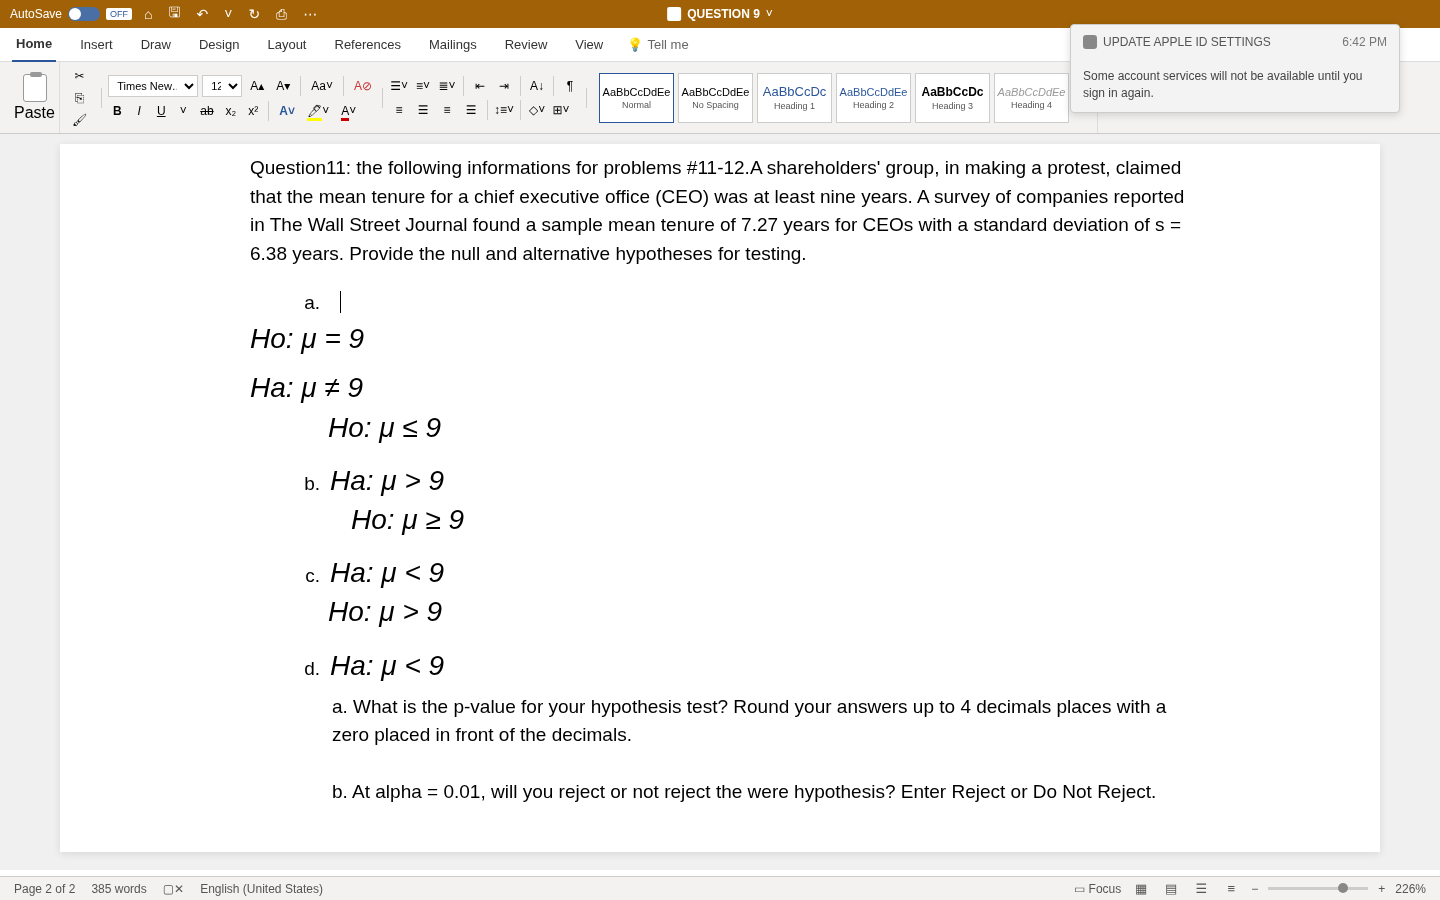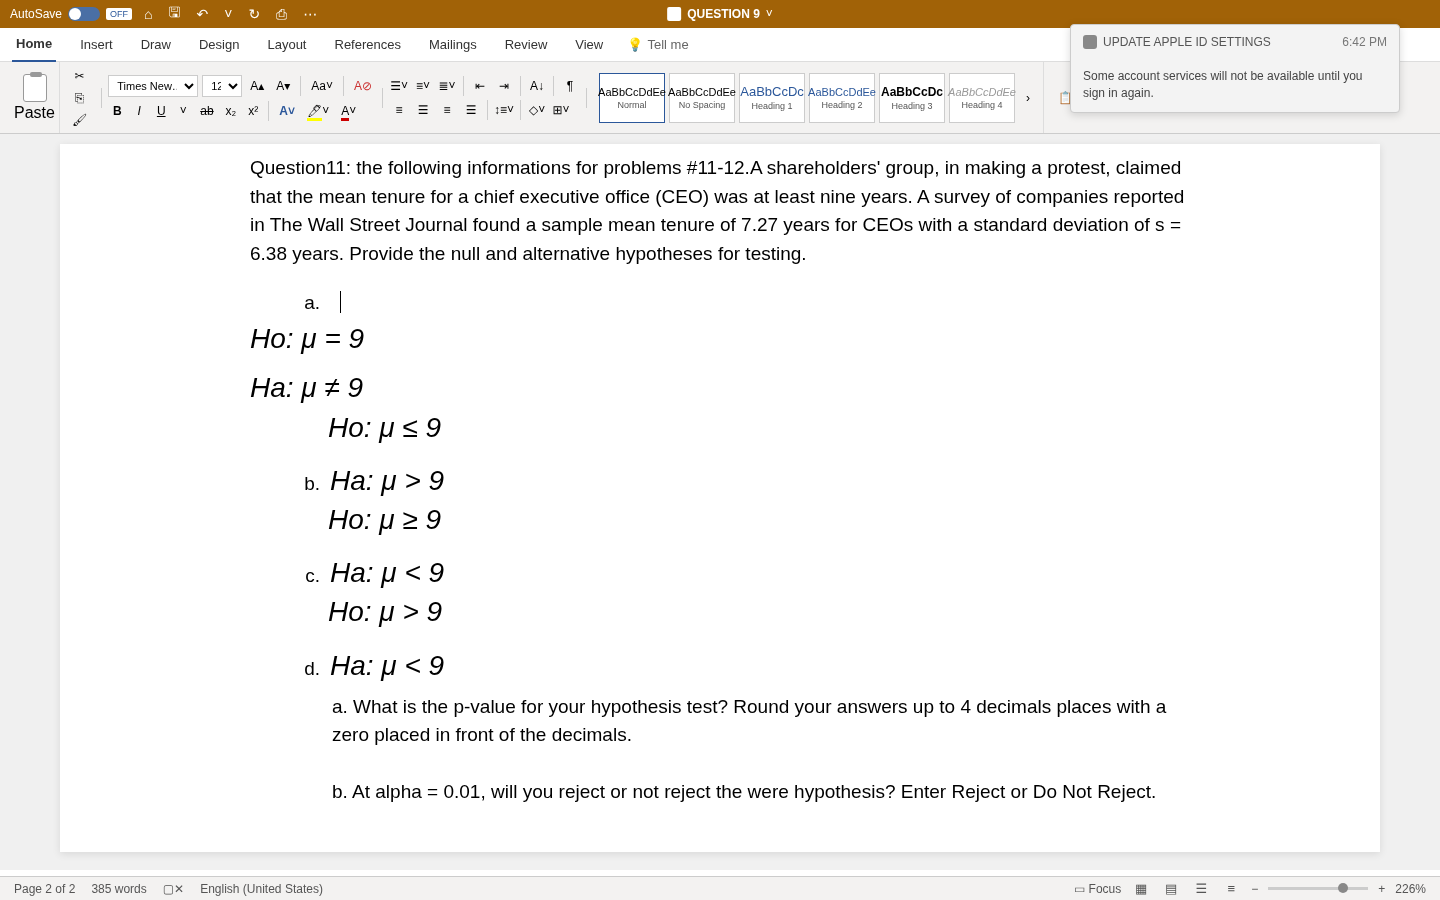--- a/index.html
+++ b/index.html
@@ -37,21 +37,21 @@
 .fbtn.bold { font-weight: bold; }
 .fbtn.italic { font-style: italic; }
 .fbtn.underline { text-decoration: underline; }
 .fbtn.strike { text-decoration: line-through; }
 .sep { width: 1px; height: 20px; background: #ccc; margin: 0 2px; }
 .para-controls { display: flex; flex-direction: column; gap: 4px; }
 .ibtn { width: 20px; height: 20px; display: flex; align-items: center; justify-content: center; font-size: 12px; }
 
 
 .styles-gallery { display: flex; gap: 4px; align-items: center; height: 100%; padding: 0 6px; border-right: 1px solid #ddd; }
-.style-box { width: 66px; height: 50px; border: 1px solid #ccc; background: #fff; display: flex; flex-direction: column; align-items: center; justify-content: center; font-size: 9px; gap: 2px; cursor: pointer; }
+.style-box { width: 75px; height: 50px; border: 1px solid #ccc; background: #fff; display: flex; flex-direction: column; align-items: center; justify-content: center; font-size: 9px; gap: 2px; cursor: pointer; }
 .style-box.selected { border: 1px solid #2b579a; }
 .style-preview { font-size: 11px; }
 .style-name { font-size: 9px; color: #555; }
 .ribbon-right { display: flex; gap: 10px; margin-left: 4px; }
 .rright-btn { display: flex; flex-direction: row; align-items: center; gap: 2px; font-size: 12px; color: #555; padding: 4px 6px; }
 .rright-btn.dim { color: #aaa; }
 
 
 .notification { position: absolute; top: 24px; right: 40px; width: 330px; background: #f3f3f3; border: 1px solid #ccc; border-radius: 4px; padding: 10px 12px; box-shadow: 0 2px 8px rgba(0,0,0,0.15); z-index: 100; }
 .notif-header { display: flex; justify-content: space-between; align-items: center; margin-bottom: 19px; }
@@ -241,21 +241,21 @@
     <p class="qtext">Question11: the following informations for problems #11-12.A shareholders' group, in making a protest, claimed that the mean tenure for a chief executive office (CEO) was at least nine years. A survey of companies reported in The Wall Street Journal found a sample mean tenure of 7.27 years for CEOs with a standard deviation of s = 6.38 years. Provide the null and alternative hypotheses for testing.</p>
 
     <div class="math-block">
       <div style="margin-left:40px"><span class="opt-label">a.</span><span class="cursor-bar"></span></div>
       <div>Ho: μ = 9</div>
       <div style="height:10px"></div>
       <div>Ha: μ ≠ 9</div>
       <div style="margin-left:78px">Ho: μ ≤ 9</div>
       <div style="height:14px"></div>
       <div style="margin-left:40px"><span class="opt-label">b.</span><span>Ha: μ &gt; 9</span></div>
-      <div style="margin-left:78px">Ho: μ ≥ 9</div>
+      <div style="margin-left:101px">Ho: μ ≥ 9</div>
       <div style="height:14px"></div>
       <div style="margin-left:40px"><span class="opt-label">c.</span><span>Ha: μ &lt; 9</span></div>
       <div style="margin-left:78px">Ho: μ &gt; 9</div>
       <div style="height:14px"></div>
       <div style="margin-left:40px"><span class="opt-label">d.</span><span>Ha: μ &lt; 9</span></div>
     </div>
 
     <p class="indented">a. What is the p-value for your hypothesis test? Round your answers up to 4 decimals places with a zero placed in front of the decimals.</p>
     <p class="indented" style="margin-top:28px">b. At alpha = 0.01, will you reject or not reject the were hypothesis? Enter Reject or Do Not Reject.</p>
   </div>

